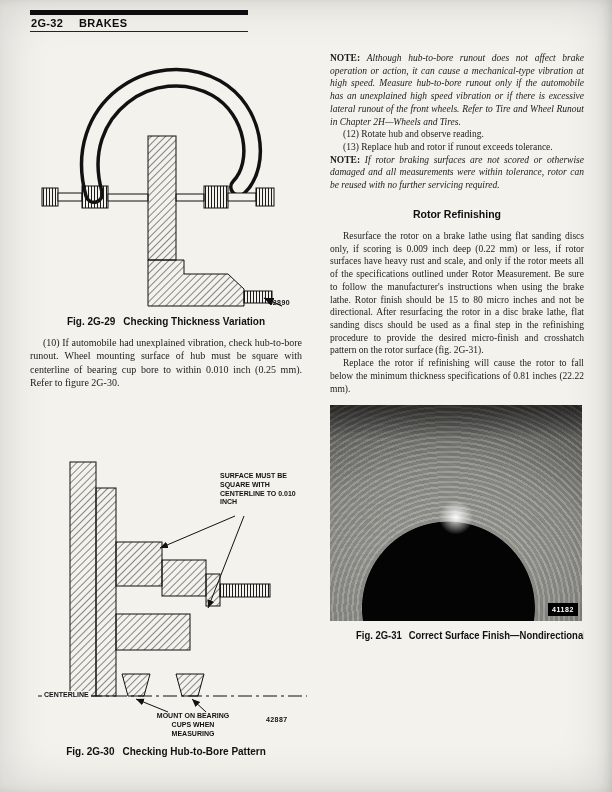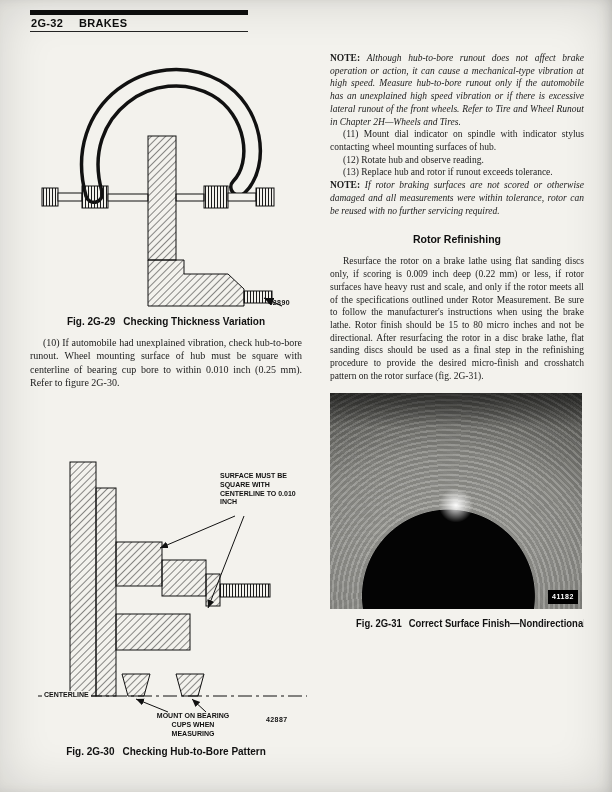--- a/index.html
+++ b/index.html
@@ -156,29 +156,29 @@
   </div>
   <div class="figcap" style="left:30px; top:746px; width:272px;">
     <span class="fc-label">Fig. 2G-30</span><span>Checking Hub-to-Bore Pattern</span>
   </div>
 
   <div class="col-right">
     <p class="note">
       <b class="nl">NOTE:</b>
       <span class="nt">Although hub-to-bore runout does not affect brake operation or action, it can cause a mechanical-type vibration at high speed. Measure hub-to-bore runout only if the automobile has an unexplained high speed vibration or if there is excessive lateral runout of the front wheels. Refer to Tire and Wheel Runout in Chapter 2H—Wheels and Tires.</span>
     </p>
-    <p class="step">(11) Mount dial indicator on spindle with indicator stylus contacting wheel mounting surfaces of hub.</p>
     <p class="step">(12) Rotate hub and observe reading.</p>
     <p class="step">(13) Replace hub and rotor if runout exceeds tolerance.</p>
     <p class="note note2">
       <b class="nl">NOTE:</b>
       <span class="nt">If rotor braking surfaces are not scored or otherwise damaged and all measurements were within tolerance, rotor can be reused with no further servicing required.</span>
     </p>
     <h3 class="subhead">Rotor Refinishing</h3>
     <p class="body-ind">Resurface the rotor on a brake lathe using flat sanding discs only, if scoring is 0.009 inch deep (0.22 mm) or less, if rotor surfaces have heavy rust and scale, and only if the rotor meets all of the specifications outlined under Rotor Measurement. Be sure to follow the manufacturer's instructions when using the brake lathe. Rotor finish should be 15 to 80 micro inches and not be directional. After resurfacing the rotor in a disc brake lathe, flat sanding discs should be used as a final step in the refinishing procedure to provide the desired micro-finish and crosshatch pattern on the rotor surface (fig. 2G-31).</p>
+    <p class="body-ind">Replace the rotor if refinishing will cause the rotor to fall below the minimum thickness specifications of 0.81 inches (22.22 mm).</p>
 
     <div class="photo">
       <div class="photo-num">41182</div>
     </div>
     <div class="figcap31">
       <span class="condense">
         <span class="fc-label">Fig. 2G-31</span><span>Correct Surface Finish—Nondirectional Crosshatch Pattern</span>
       </span>
     </div>
   </div>

